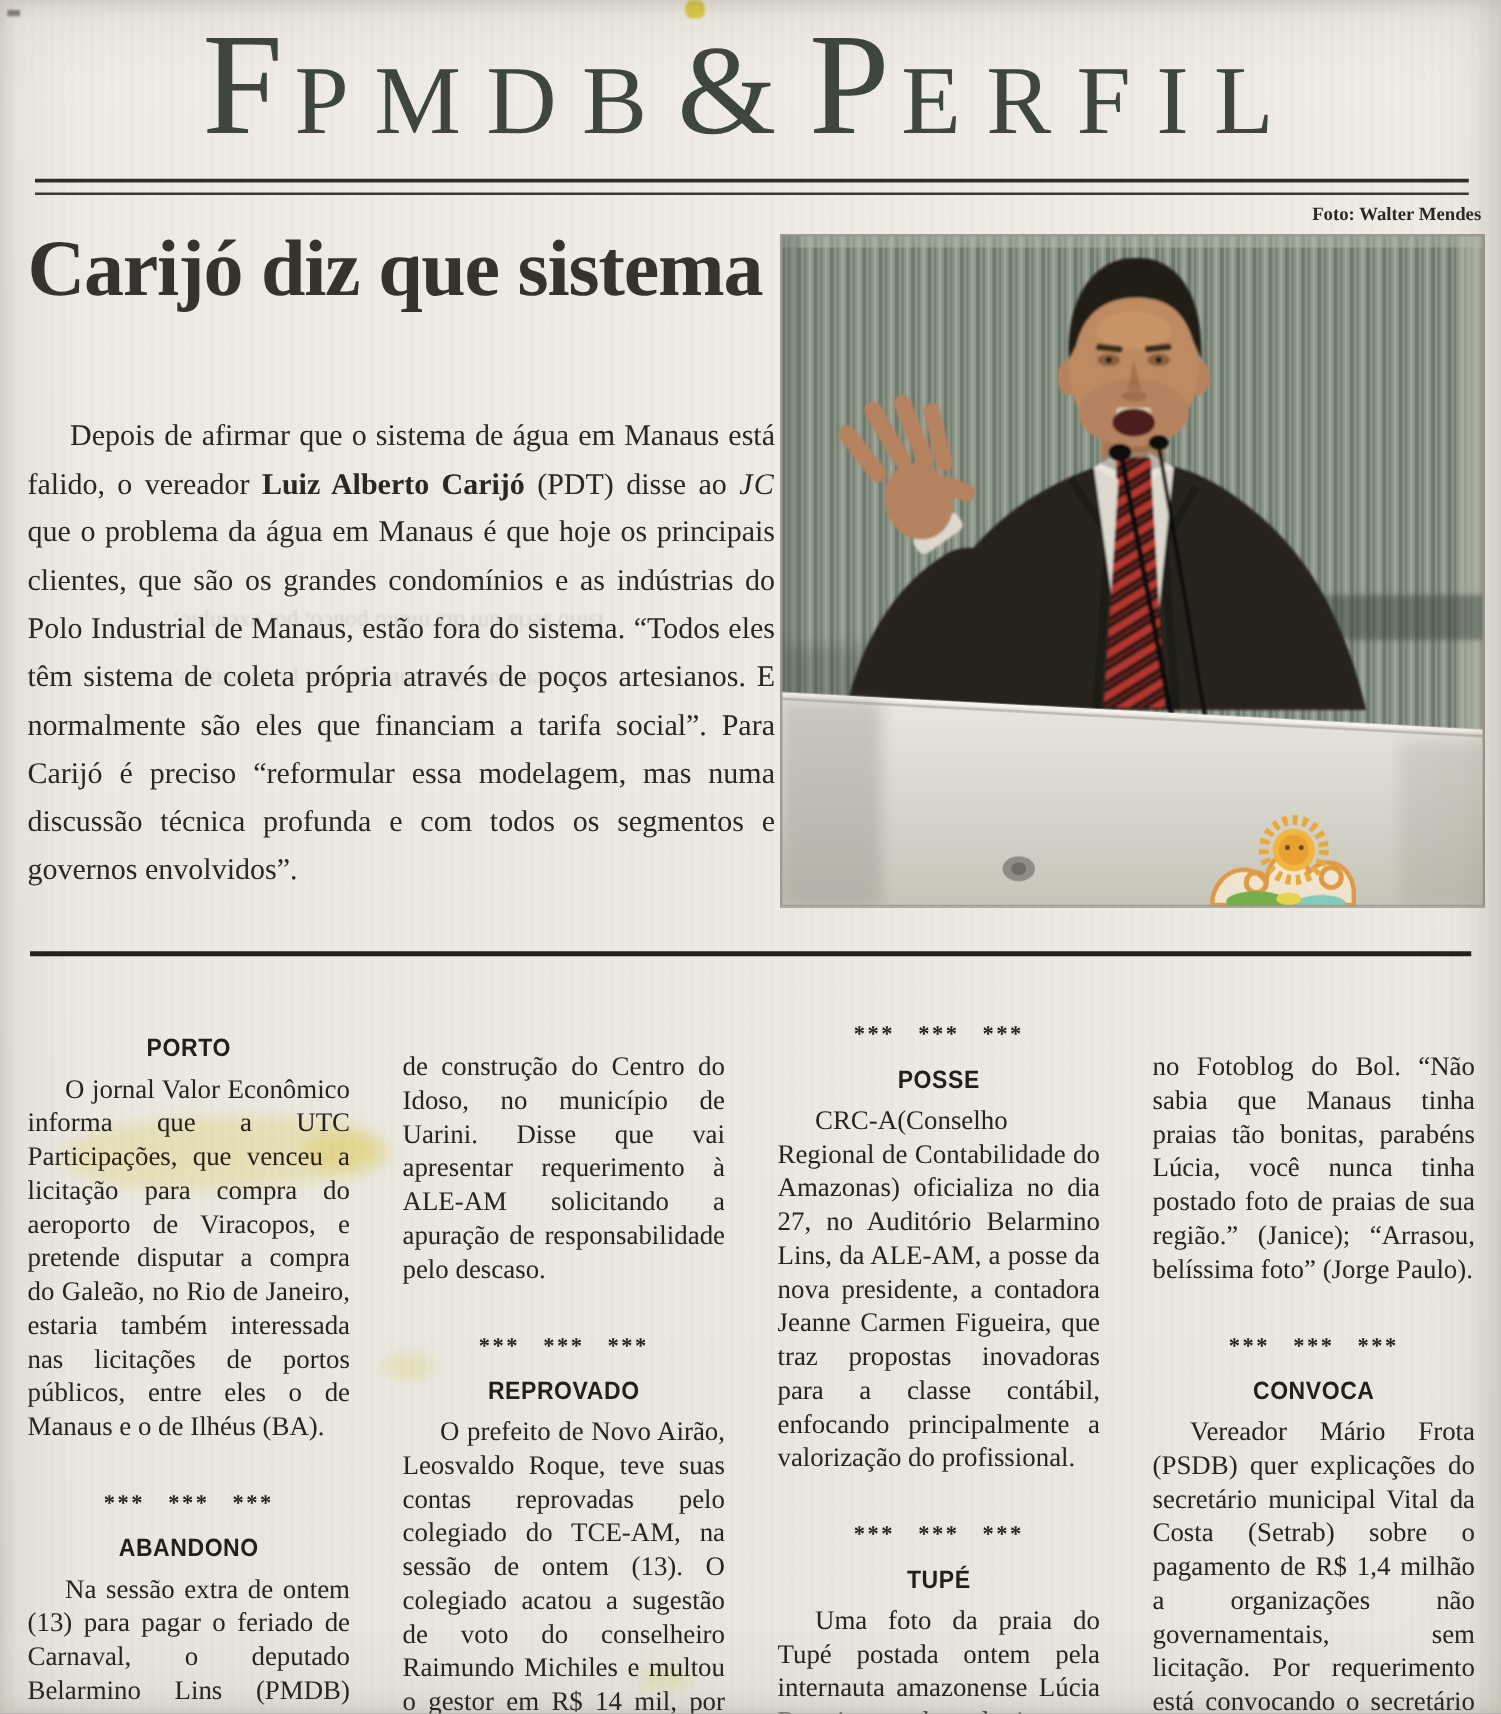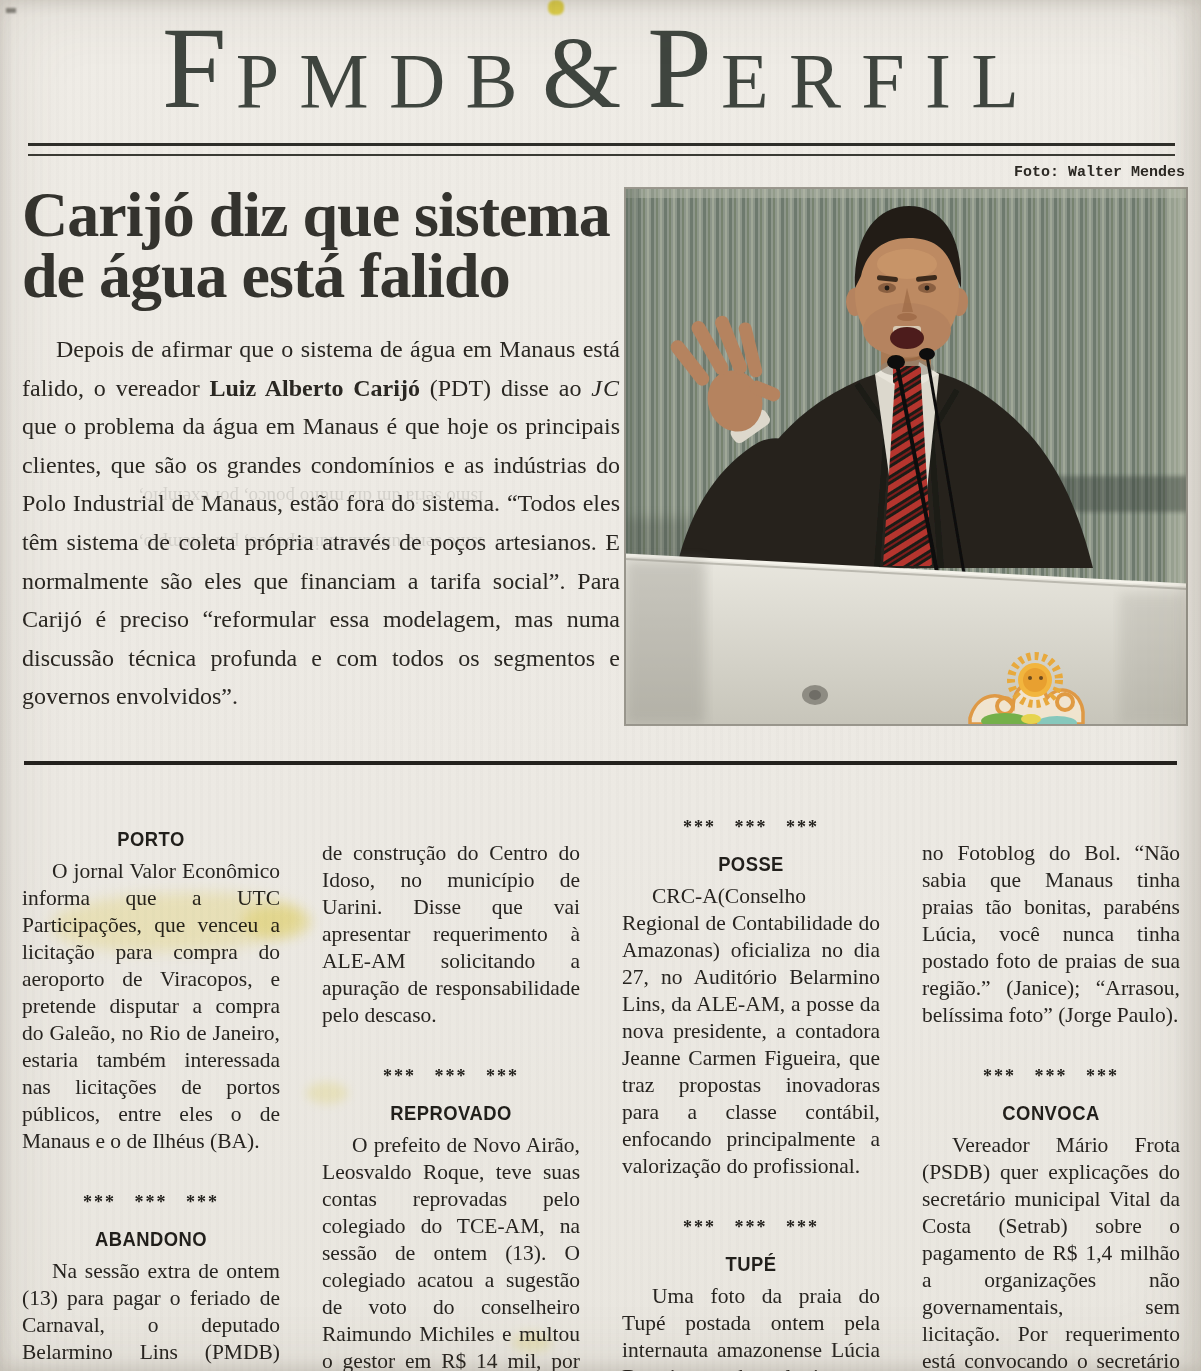--- a/index.html
+++ b/index.html
@@ -39,21 +39,21 @@
     position:absolute; left:22px; top:330px; width:598px; margin:0;
     font-size:24px; line-height:38.6px; text-align:justify; text-indent:34px;
     color:#2a2722; z-index:2;
   }
   .article-body b{letter-spacing:0;}
   .jc{font-weight:normal; font-style:italic; letter-spacing:1px;}
 
   
   .credit{
     position:absolute; left:625px; top:164px; width:560px; text-align:right;
-    font-family:Liberation Mono, monospace; font-weight:bold; font-size:15px;
+    font-family:Liberation Serif, serif; font-weight:bold; font-size:15px;
     color:#2b2823; z-index:2;
   }
   .photo{
     position:absolute; left:625px; top:188px; width:562px; height:537px; margin:0;
     z-index:2; outline:1px solid #9a978d;
   }
 
   
   .ghost{
     position:absolute; left:8px; top:462px; width:606px; height:104px;
@@ -106,21 +106,20 @@
 
   <div class="speck"></div>
 
   <div class="masthead">
     <span class="mh-big">F</span><span class="mh-small">PMDB</span><span class="mh-amp">&amp;</span><span class="mh-big">P</span><span class="mh-small">ERFIL</span>
   </div>
   <div class="rule-double"></div>
 
   <h1 class="headline">
     <span>Carijó diz que sistema</span><br>
-    <span>de água está falido</span>
   </h1>
 
   <div class="ghost">
     <span>ismo seria um    diz muito pouco, por exemplo,</span>
     <span>ismo seria um    diz muito pouco, por exemplo,</span>
   </div>
 
   <p class="article-body"><span>Depois de afirmar que o sistema de água em Manaus está falido, o vereador </span><b>Luiz Alberto Carijó</b><span> (PDT) disse ao </span><span class="jc">JC</span><span> que o problema da água em Manaus é que hoje os principais clientes, que são os grandes condomínios e as indústrias do Polo Industrial de Manaus, estão fora do sistema. “Todos eles têm sistema de coleta própria através de poços artesianos. E normalmente são eles que financiam a tarifa social”. Para Carijó é preciso “reformular essa modelagem, mas numa discussão técnica profunda e com todos os segmentos e governos envolvidos”.</span></p>
 
   <div class="credit">Foto: Walter Mendes</div>

